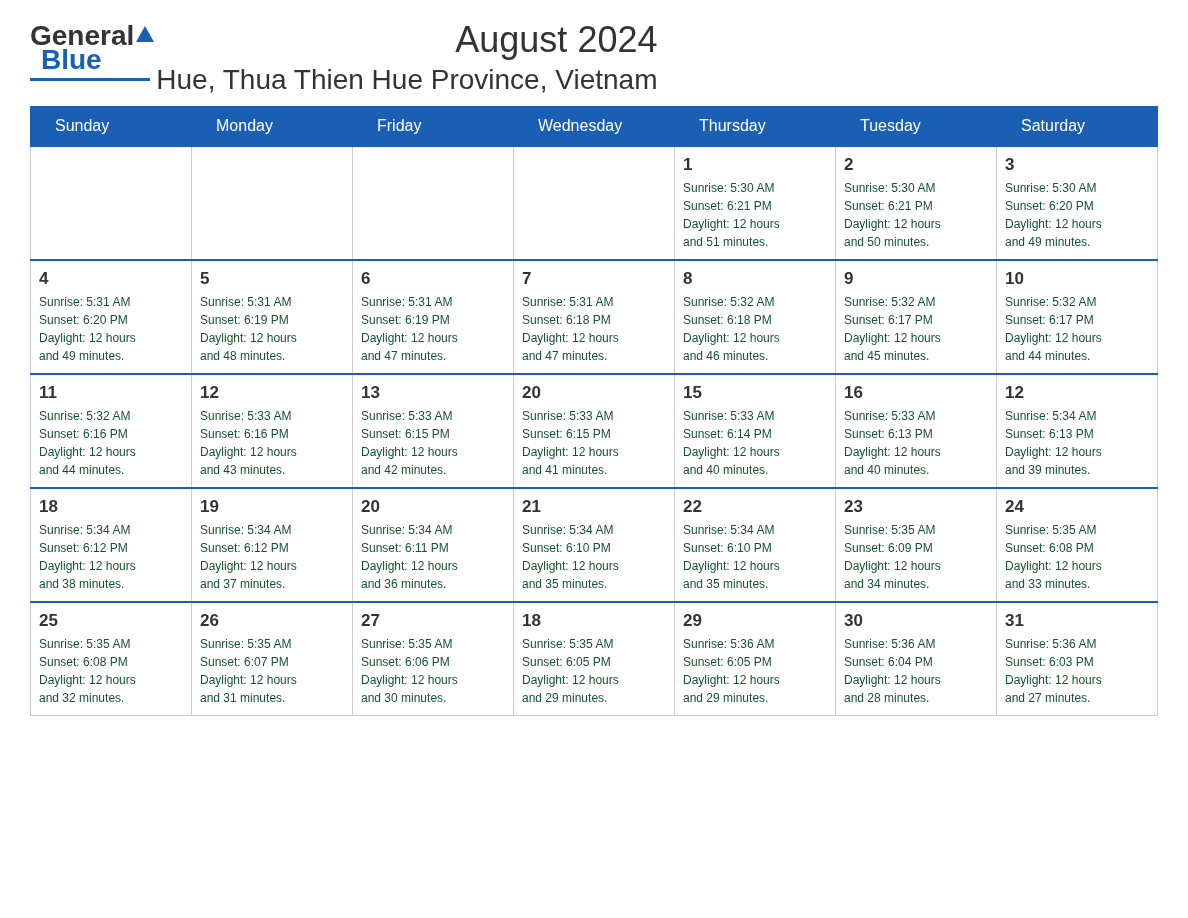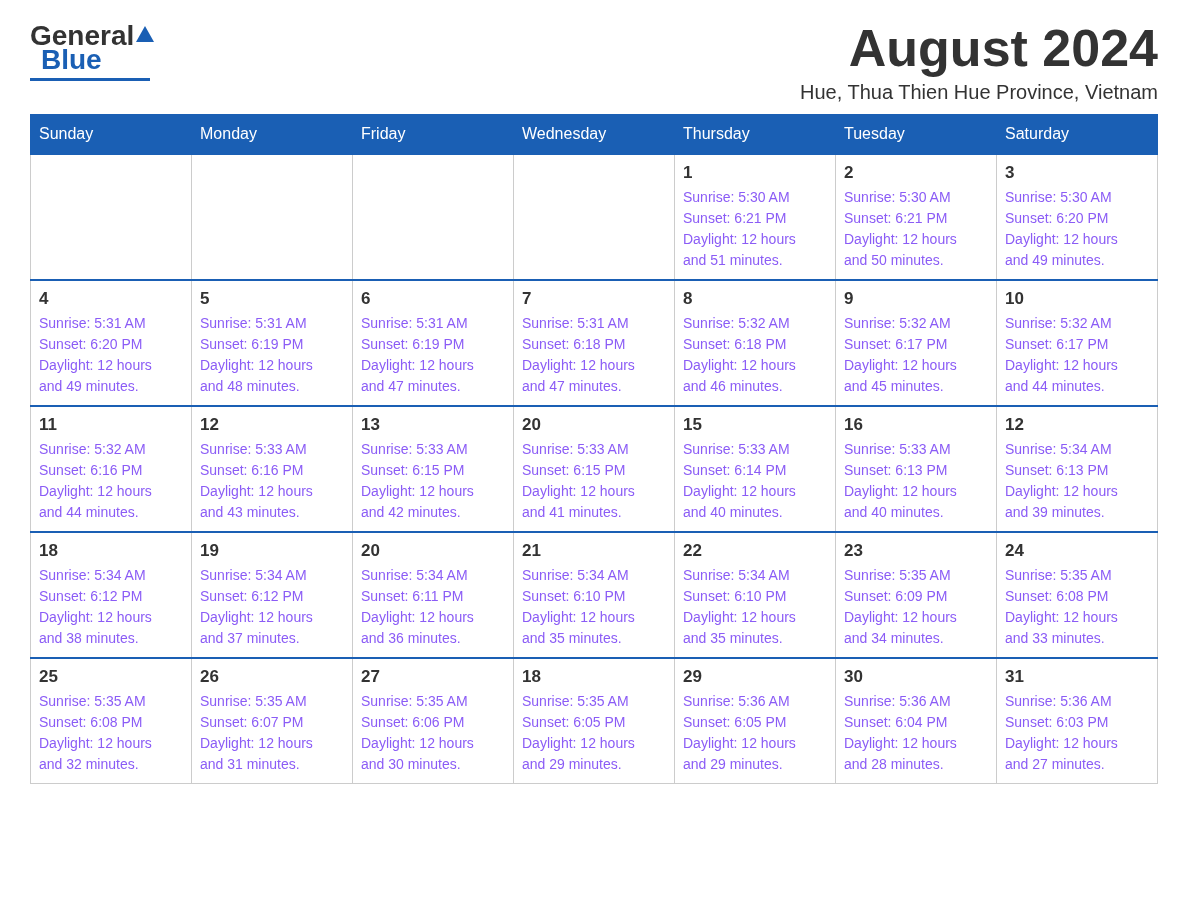--- a/index.html
+++ b/index.html
@@ -5,21 +5,21 @@
     * { box-sizing: border-box; margin: 0; padding: 0; }
     body {
       font-family: Arial, Helvetica, sans-serif;
       background: #fff;
       width: 1188px;
       min-height: 918px;
       padding: 20px 30px;
     }
     .header {
       display: flex;
-      justify-content: space-between;
+      justify-content: flex-start;
       align-items: flex-start;
       margin-bottom: 10px;
     }
     .logo {
       display: flex;
       flex-direction: column;
       align-items: flex-start;
     }
     .logo-text {
       font-size: 28px;
@@ -33,39 +33,39 @@
     .logo-line {
       height: 3px;
       background: #1a5fb4;
       width: 120px;
       margin-top: 2px;
     }
     .header-right {
       text-align: right;
     }
     .month-title {
-      font-size: 52px;
-      font-weight: bold;
+      font-size: 36px;
+      font-weight: normal;
       color: #333;
       line-height: 1.1;
     }
     .location {
-      font-size: 20px;
+      font-size: 28px;
       color: #333;
       margin-top: 4px;
     }
     .calendar {
       width: 100%;
       border-collapse: collapse;
       margin-top: 10px;
     }
     .calendar th {
       background: #1a5fb4;
       color: #fff;
-      padding: 10px 8px;
+      padding: 10px 24px;
       font-size: 16px;
       font-weight: normal;
       text-align: left;
       border: 1px solid #1a5fb4;
     }
     .calendar td {
       border: 1px solid #ccc;
       vertical-align: top;
       padding: 8px;
       width: 14.28%;
@@ -73,22 +73,22 @@
       height: 110px;
     }
     .day-number {
       font-size: 17px;
       font-weight: bold;
       color: #333;
       display: block;
       margin-bottom: 4px;
     }
     .day-info {
-      font-size: 14px;
-      color: #8b5cf6;
+      font-size: 12px;
+      color: #14532d;
       line-height: 1.5;
     }
     .empty-cell {
       background: #fff;
     }
     .week-row td {
       border-top: 2px solid #1a5fb4;
     }
   </style>
 </head>

